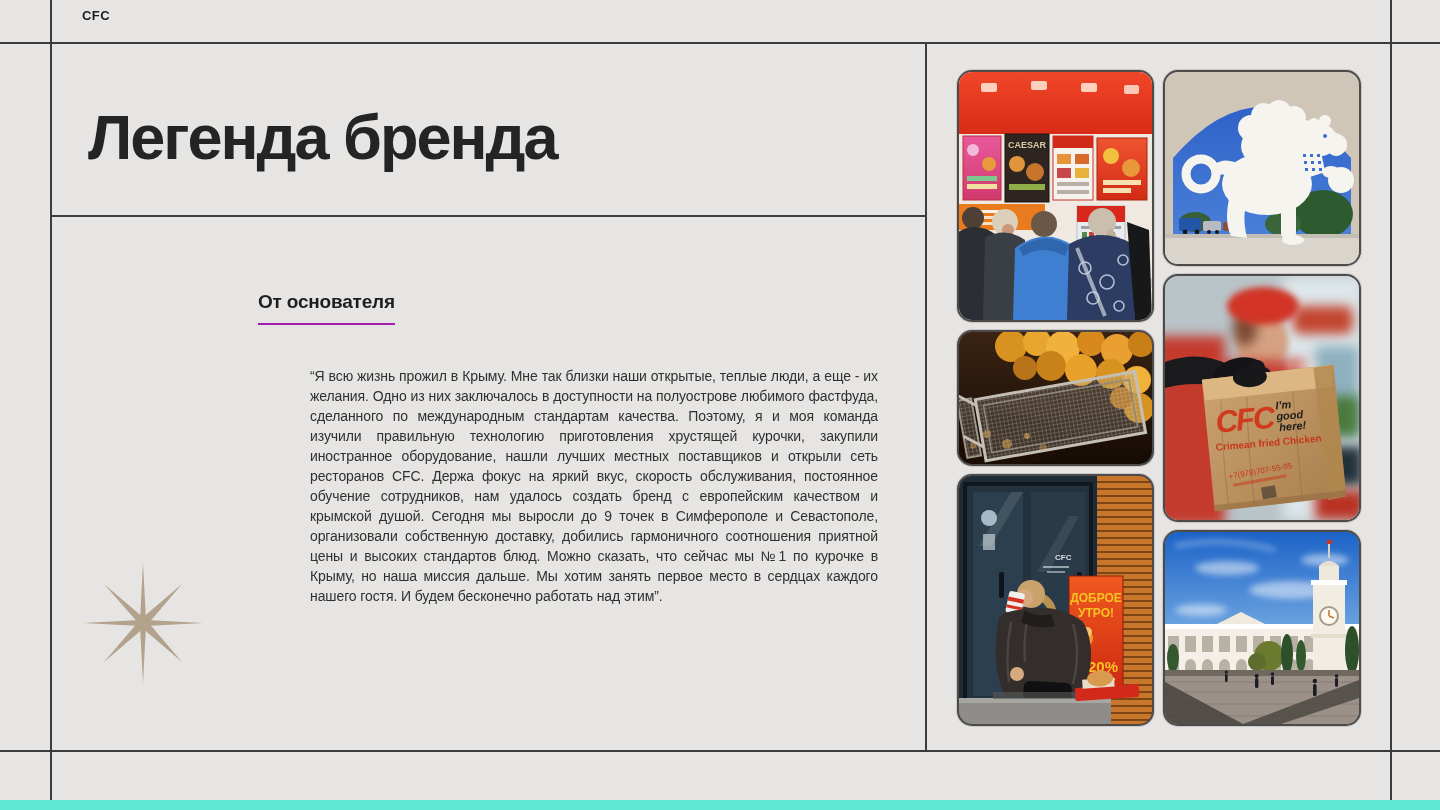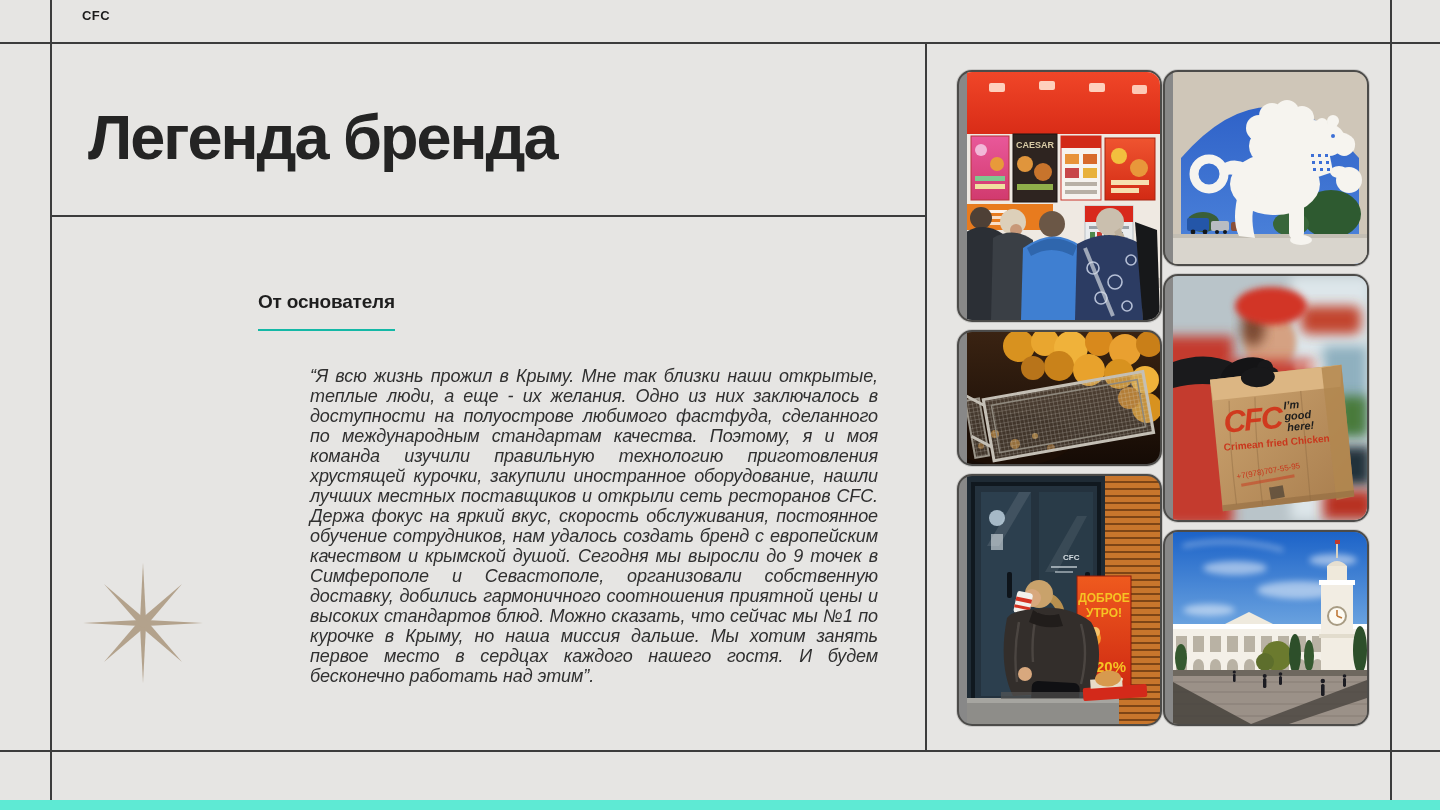--- a/index.html
+++ b/index.html
@@ -3,26 +3,26 @@
 <meta charset="utf-8">
 <style>
   html,body{margin:0;padding:0;background:#ffffff;}
   .slide{position:relative;width:1440px;height:810px;background:#5eead4;overflow:hidden;
          font-family:"Liberation Sans",sans-serif;}
   .canvas{position:absolute;left:0;top:0;width:1440px;height:800px;background:#e6e5e3;}
   .line{position:absolute;background:#3c3c3c;}
   .logo{position:absolute;left:82px;top:8px;font-size:13px;font-weight:700;letter-spacing:.4px;color:#1c1c1c;}
   .title{position:absolute;left:80px;top:93px;font-size:63px;font-weight:700;letter-spacing:-2px;color:#242424;white-space:nowrap;}
   .subtitle{position:absolute;left:258px;top:291px;font-size:19px;font-weight:700;color:#1e1e1e;
-            border-bottom:2px solid #14b8a6;padding-bottom:16px;letter-spacing:-.2px;}
-  .quote{position:absolute;left:310px;top:366px;width:568px;font-size:18px;line-height:20px;
-         text-align:justify;color:#303030;letter-spacing:-.1px;font-style:italic;}
+            border-bottom:2px solid #a21caf;padding-bottom:10px;letter-spacing:-.2px;}
+  .quote{position:absolute;left:310px;top:366px;width:568px;font-size:14px;line-height:20px;
+         text-align:justify;color:#303030;letter-spacing:-.1px;}
   .star{position:absolute;left:83px;top:563px;width:120px;height:120px;}
   .photo{position:absolute;border-radius:15px;border:2px solid #4c4b49;overflow:hidden;
-         box-shadow:0 0 0 1px rgba(0,0,0,.12);background:#888;padding-left:8px;}
+         box-shadow:0 0 0 1px rgba(0,0,0,.12);background:#888;}
   .photo svg{display:block;}
   
   #ph-restaurant{left:957px;top:70px;width:193px;height:248px;}
   #ph-griffin{left:1163px;top:70px;width:194px;height:192px;}
   #ph-fryer{left:957px;top:330px;width:193px;height:132px;}
   #ph-bag{left:1163px;top:274px;width:194px;height:244px;}
   #ph-street{left:957px;top:474px;width:193px;height:248px;}
   #ph-station{left:1163px;top:530px;width:194px;height:192px;}
 </style>
 </head>

